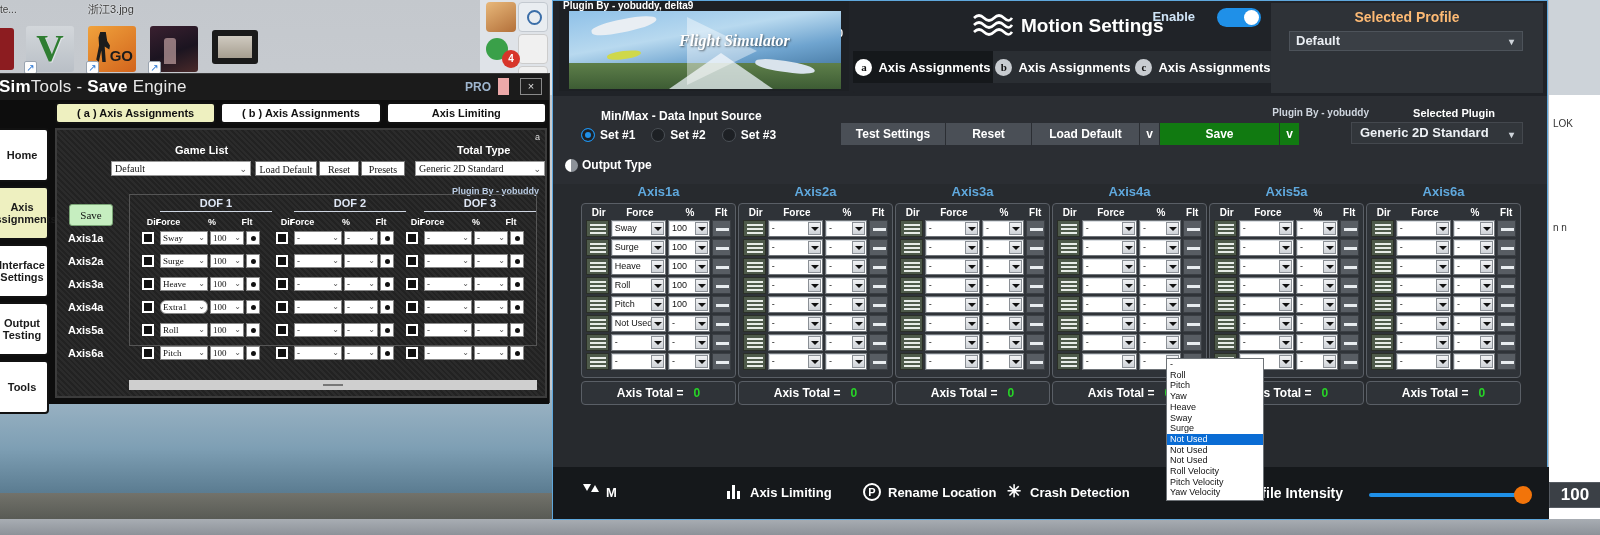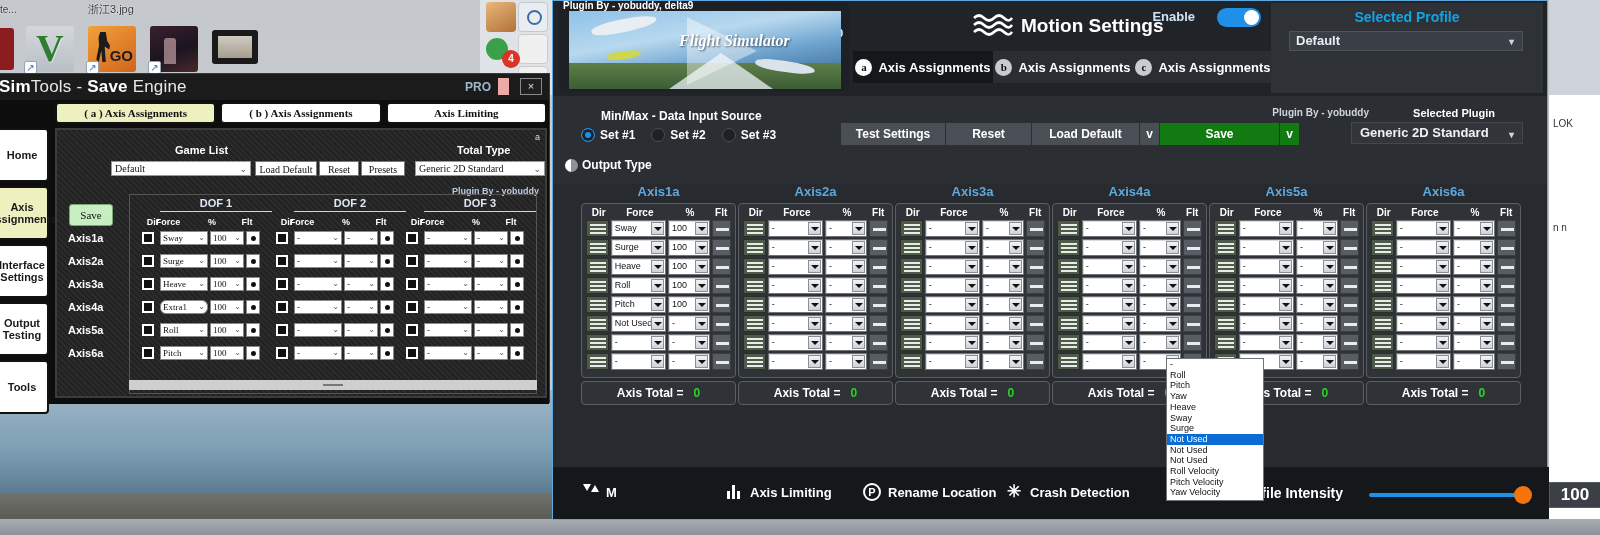--- a/index.html
+++ b/index.html
@@ -91,21 +91,21 @@
   .st-tab-side{
     width:54px; height:54px; margin-bottom:4px; background:#fff;
     border:2px solid #111; border-radius:4px;
     font-size:11px; font-weight:bold; color:#1a1a1a; text-align:center;
     display:flex; align-items:center; justify-content:center; line-height:12px;
   }
   .st-tab-side.sel{ background:#eef0c0; }
 
   .st-toprow{ position:absolute; left:60px; top:2px; width:492px; height:22px; display:flex; gap:4px;}
   .st-tab-top{ flex:1; background:#fff; border:2px solid #111; border-radius:4px;
-               font-size:11px; font-weight:bold; color:#111; text-align:center; line-height:18px;font-family:Liberation Serif, serif;}
+               font-size:11px; font-weight:bold; color:#111; text-align:center; line-height:18px;}
   .st-tab-top.sel{ background:#eef0c0; }
 
   .st-panel{
     position:absolute; left:60px; top:28px; width:492px; height:270px;
     background:
       repeating-linear-gradient(45deg,#2b2b2b 0 2px,#222 2px 4px);
     border:2px solid #3c3c3c;
   }
   .st-panel .corner{ position:absolute; right:5px; top:2px; color:#ddd; font-size:9px;}
   .st-lbl{ position:absolute; color:#fff; font-size:11px; font-weight:bold; }
@@ -120,21 +120,21 @@
     font-family:"Liberation Serif",serif; font-size:10px; color:#111;
     text-align:center; line-height:15px; height:15px;
   }
   .st-plugin{ position:absolute; right:6px; top:56px; color:#b9cbe2; font-size:9px; font-weight:bold;}
   .st-save{
     position:absolute; left:12px; top:74px; width:44px; height:22px;
     background:#c6eec0; border:1px solid #7aa576; border-radius:3px;
     font-family:"Liberation Serif",serif; font-size:11px; color:#111;
     text-align:center; line-height:20px;
   }
-  .st-grid{ position:absolute; left:72px; top:64px; width:408px; height:200px;
+  .st-grid{ position:absolute; left:72px; top:64px; width:408px; height:152px;
             border:1px solid #555; }
   .dof-h{ position:absolute; color:#dfe7f5; font-size:11px; font-weight:bold; text-align:center;}
   .dof-rule{ position:absolute; height:1px; background:#cfd6e2;}
   .col-h{ position:absolute; color:#fff; font-size:9px; font-weight:bold; text-align:center;}
   .axis-lbl{ position:absolute; color:#fff; font-size:11px; font-weight:bold; }
   .chk{ position:absolute; width:12px; height:12px; background:#111; border:2px solid #fff; }
   .sel-sm{ position:absolute; height:14px; background:#fff; border:1px solid #888;
            font-family:"Liberation Serif",serif; font-size:9px; color:#111; padding-left:2px;
            line-height:12px;}
   .sel-sm .car{ position:absolute; right:2px; top:0; color:#555; font-size:8px;}
@@ -184,21 +184,21 @@
            font-size:13px; font-weight:bold; color:#fff; }
   .ms-tab.sel{ background:#15181b; }
   .ms-tab.dim{ background:#2a2e33; }
   .cir{ width:17px;height:17px;border-radius:50%;background:#fff;color:#111;
         font-size:11px; font-weight:bold; line-height:17px; text-align:center;
         font-family:"Liberation Serif",serif;}
   .ms-tab.dim .cir{ background:#c8ccd1; }
 
   .profile-card{ position:absolute; left:718px; top:2px; width:272px; height:90px; background:#2e3237;}
   .profile-h{ position:absolute; left:0; top:6px; width:100%; text-align:center;
-              font-size:14px; font-weight:bold; color:#0ea5e9;}
+              font-size:14px; font-weight:bold; color:#fdba74;}
   .profile-sel{ position:absolute; left:18px; top:28px; width:234px; height:20px;
                 background:#3a3f45; border:1px solid #4d535a; color:#e9edf2;
                 font-size:13px; font-weight:bold; padding-left:6px; line-height:18px;}
   .profile-sel .car{ position:absolute; right:8px; top:1px; font-size:10px; color:#cfd4da;}
   .prof-btns{ position:absolute; left:18px; top:53px; width:234px; display:flex; gap:2px;}
   .prof-btn{ flex:1; height:24px; background:#4a4f56; color:#fff; font-size:13px;
              text-align:center; line-height:24px;}
 
   
   .band2{ position:absolute; left:0; top:95px; width:100%; height:88px; background:#2b2e33;}

